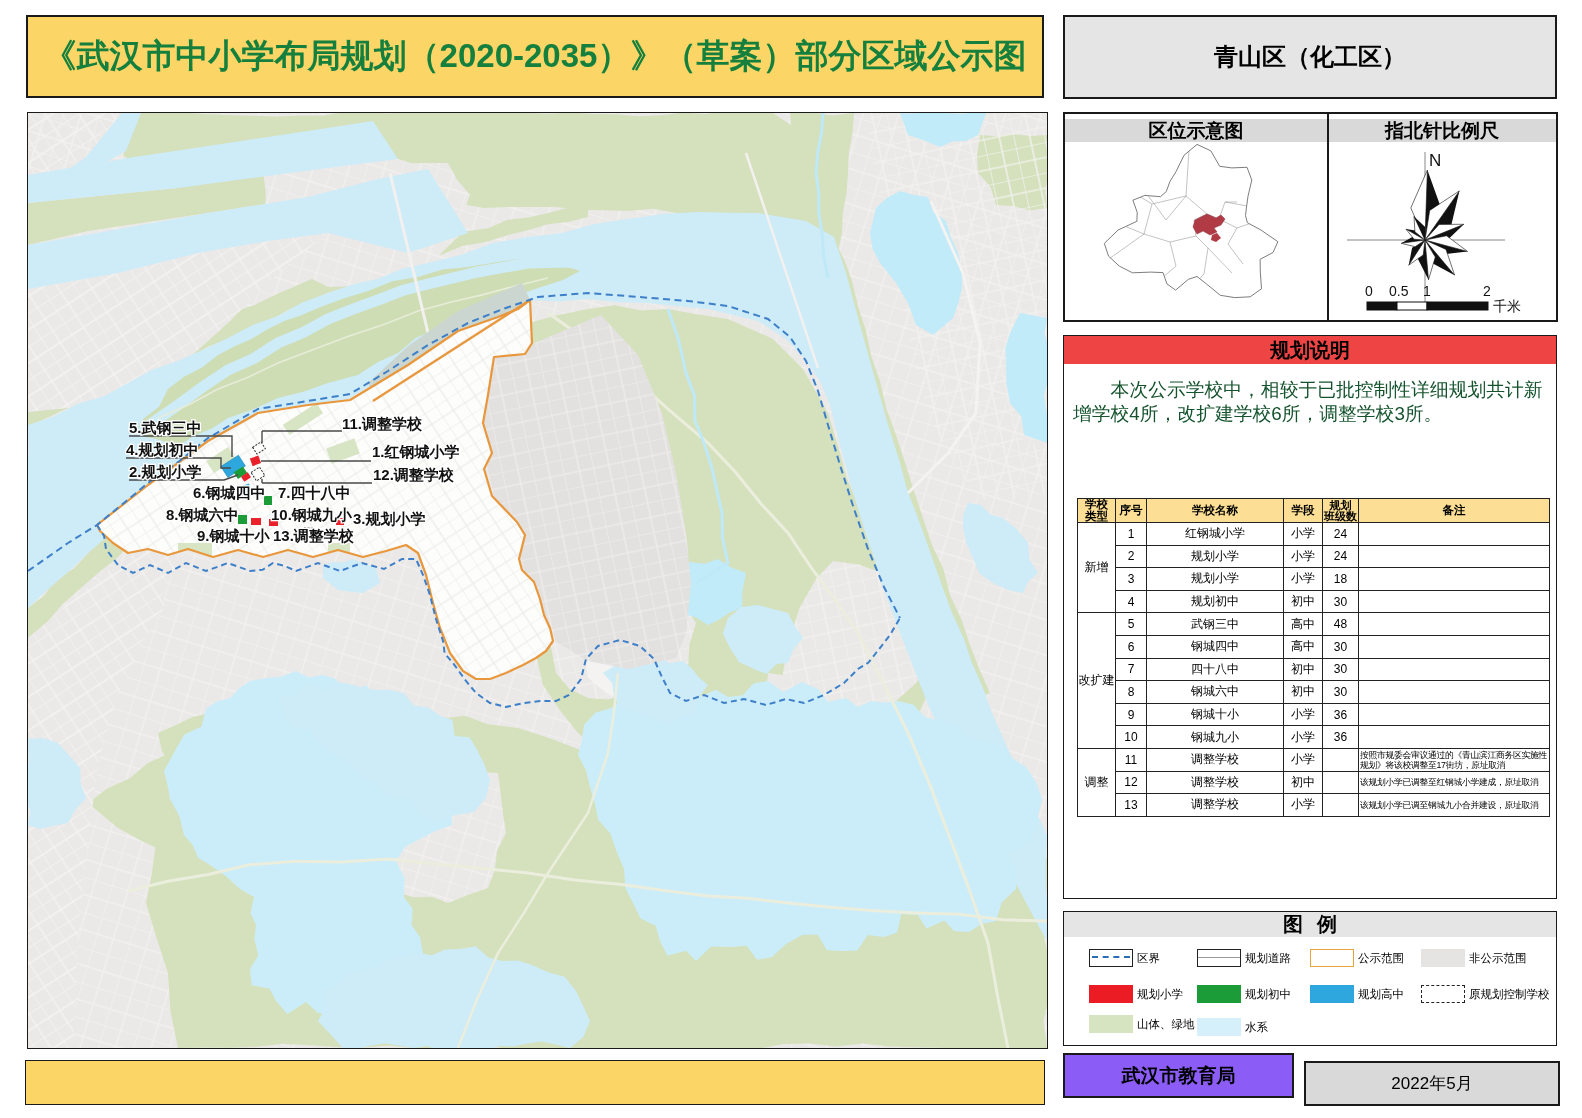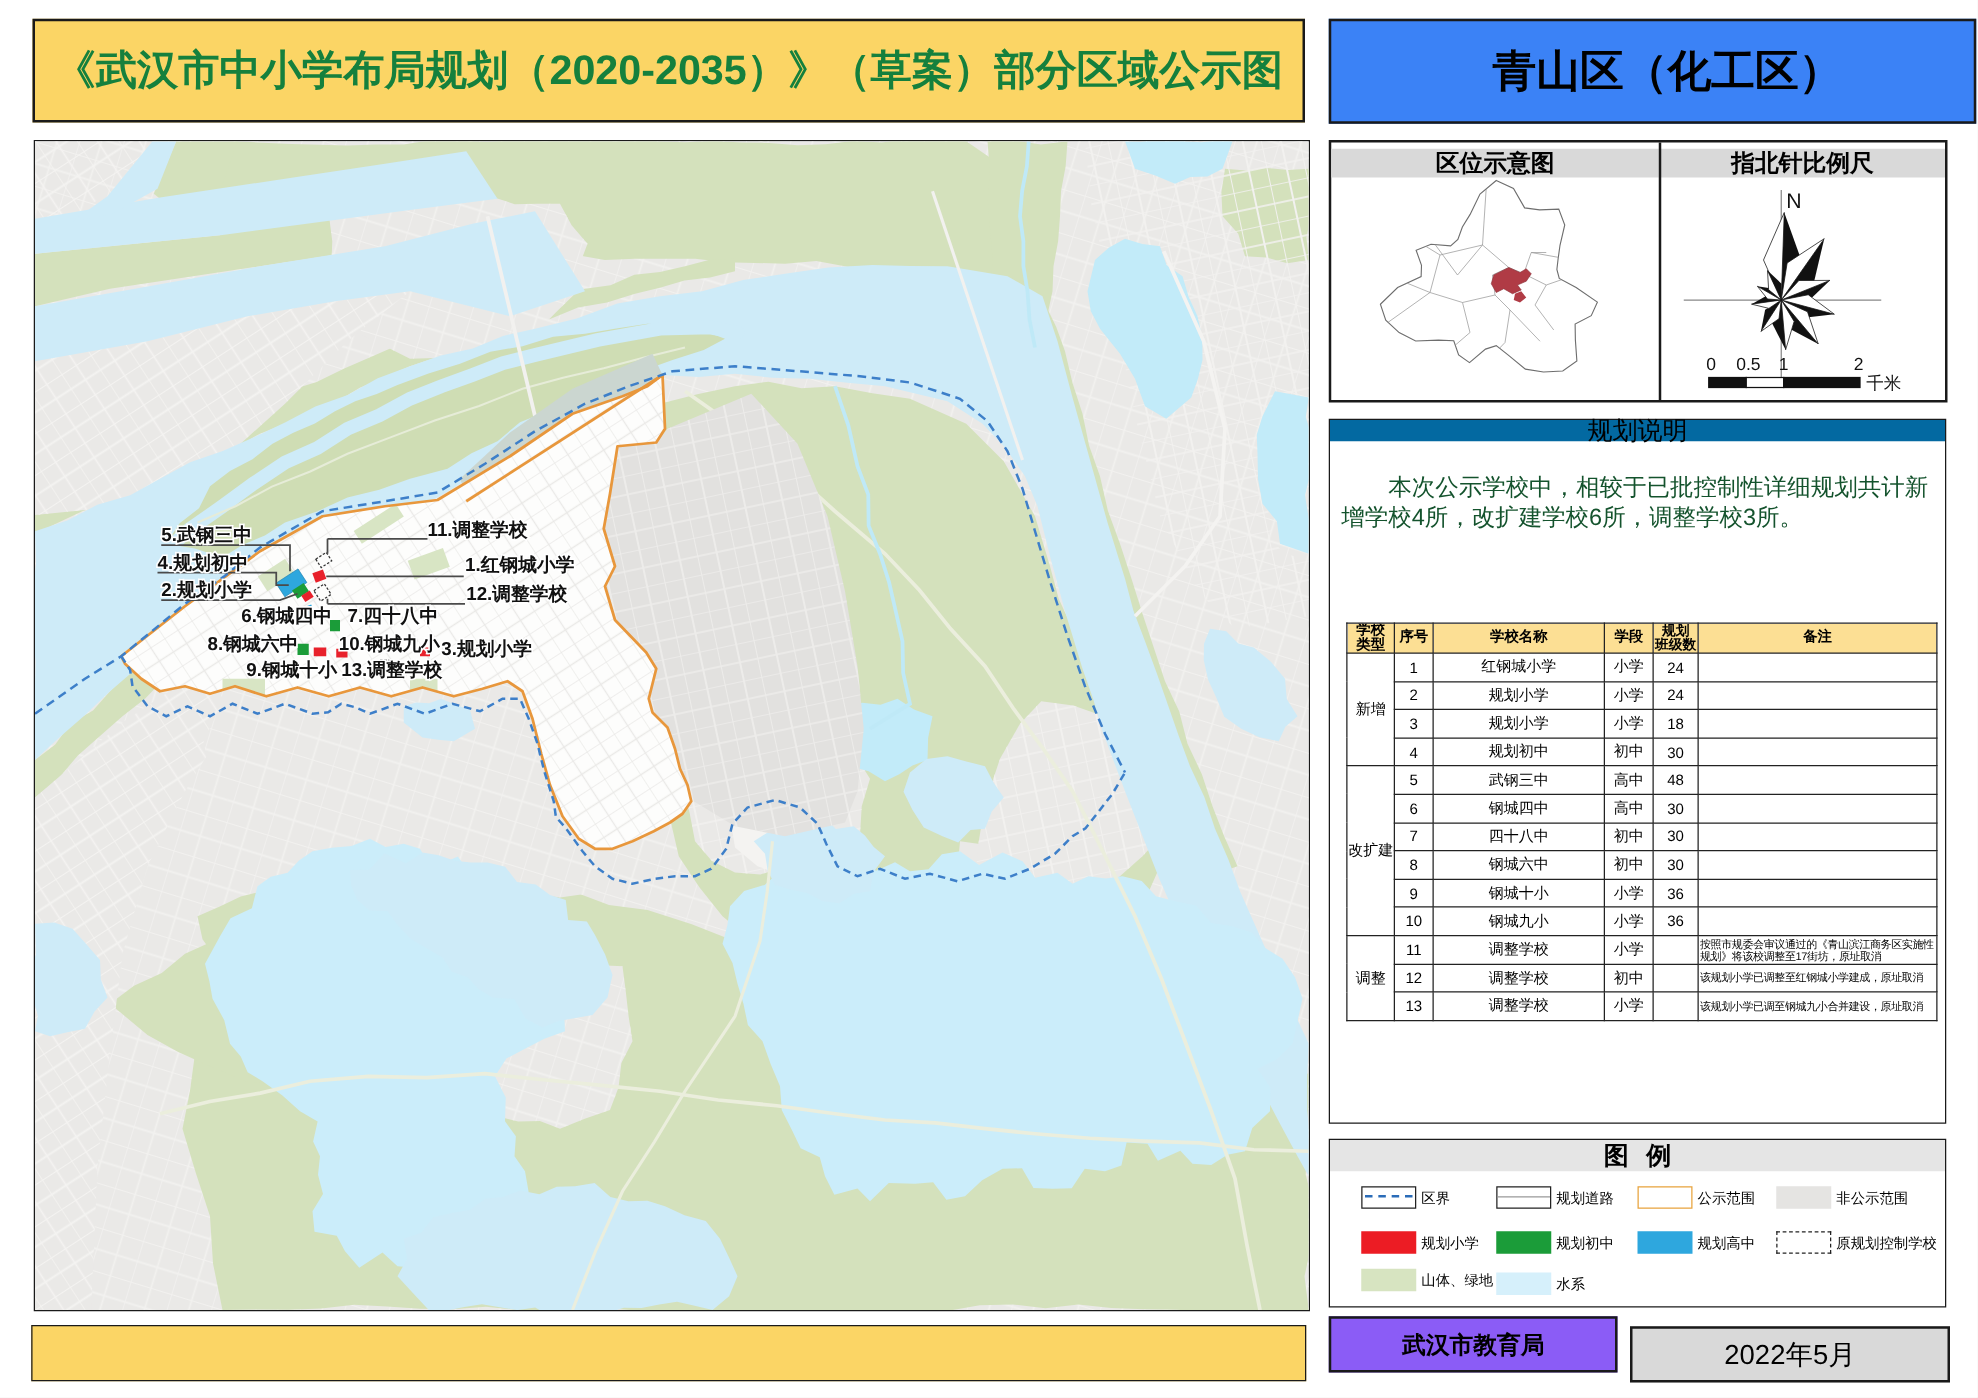--- a/index.html
+++ b/index.html
@@ -1,38 +1,38 @@
 <!DOCTYPE html>
 <html><head><meta charset="utf-8">
 <style>
 html,body{margin:0;padding:0;width:1582px;height:1118px;background:#fff;font-family:"Liberation Sans",sans-serif;}
 .abs{position:absolute;}
 .banner{left:26px;top:15px;width:1014px;height:79px;background:#FBD565;border:2px solid #1a1a1a;display:flex;align-items:center;justify-content:center;font-size:33px;font-weight:bold;color:#15803d;white-space:nowrap;}
 .mapbox{left:27px;top:112px;width:1019px;height:935px;border:1.5px solid #1a1a1a;overflow:hidden;}
 .ystrip{left:25px;top:1060px;width:1018px;height:43px;background:#FBD565;border:1.5px solid #1a1a1a;}
-.p1{left:1063px;top:15px;width:490px;height:80px;background:#3b82f6;border:2px solid #1a1a1a;display:flex;align-items:center;justify-content:center;font-size:35px;font-weight:bold;padding-left:24px;}
+.p1{left:1063px;top:15px;width:490px;height:80px;background:#e5e5e5;border:2px solid #1a1a1a;display:flex;align-items:center;justify-content:center;font-size:24px;font-weight:bold;}
 .p2{left:1063px;top:112px;width:491px;height:206px;border:2px solid #1a1a1a;}
 .p2h{position:absolute;top:5px;height:23px;background:#D9D9D9;font-size:19px;font-weight:bold;display:flex;align-items:center;justify-content:center;}
 .divv{position:absolute;left:262px;top:0;width:1.5px;height:206px;background:#1a1a1a;}
 .p3{left:1063px;top:335px;width:492px;height:562px;border:1.5px solid #1a1a1a;}
-.p3h{position:absolute;left:0px;top:0px;width:100%;height:17px;background:#0369a1;display:flex;align-items:center;justify-content:center;font-size:20px;font-weight:normal;}
+.p3h{position:absolute;left:0px;top:0px;width:100%;height:28px;background:#ef4444;display:flex;align-items:center;justify-content:center;font-size:20px;font-weight:bold;}
 .p3 .para{position:absolute;left:9px;top:42px;width:477px;font-size:18.8px;line-height:23.5px;color:#14532d;text-indent:2em;font-weight:500;}
 .ttitle{position:absolute;left:0;top:138px;width:100%;text-align:center;font-size:19px;}
 table.sch{position:absolute;left:13px;top:162px;border-collapse:collapse;table-layout:fixed;width:472px;font-size:12px;}
 table.sch td,table.sch th{border:1px solid #222;text-align:center;padding:0;overflow:hidden;}
 table.sch th{background:#FCDF94;font-weight:bold;font-size:11.5px;height:23px;line-height:11.5px;}
 table.sch td{height:21.6px;background:#fff;}
 table.sch td.note{font-size:8.8px;text-align:left;padding:0 1px;line-height:10px;letter-spacing:-0.3px;}
 table.sch td.grp{font-size:12px;}
 .p4{left:1063px;top:911px;width:492px;height:133px;border:1.5px solid #1a1a1a;}
 .p4h{position:absolute;left:0;top:0;width:100%;height:25px;background:#e5e5e5;display:flex;align-items:center;justify-content:center;font-size:20px;font-weight:bold;letter-spacing:14px;text-indent:14px;}
 .leg{position:absolute;font-size:11.5px;display:flex;align-items:center;white-space:nowrap;}
 .lbox{width:44px;height:18px;margin-right:4px;flex:none;box-sizing:border-box;}
 .f1{left:1063px;top:1053px;width:227px;height:41px;border:2px solid #1a1a1a;background:#8b5cf6;display:flex;align-items:center;justify-content:center;font-size:19px;font-weight:bold;}
-.f2{left:1304px;top:1061px;width:252px;height:41px;border:2px solid #1a1a1a;background:#D9D9D9;display:flex;align-items:center;justify-content:center;font-size:22px;}
+.f2{left:1304px;top:1061px;width:252px;height:41px;border:2px solid #1a1a1a;background:#D9D9D9;display:flex;align-items:center;justify-content:center;font-size:17px;}
 </style></head>
 <body>
 
 <div class="abs banner">《武汉市中小学布局规划（2020-2035）》（草案）部分区域公示图</div>
 
 <div class="abs mapbox"><svg width="1019" height="935" viewBox="0 0 1019 935">
       <rect x="0" y="0" width="1019" height="935" fill="#EAE9E7"></rect>
       <defs>
 <pattern id="st0" width="34" height="34" patternUnits="userSpaceOnUse" patternTransform="rotate(17)">
  <path d="M0 0H34M0 17H34" stroke="#F2F1EF" stroke-width="1.6"></path>

